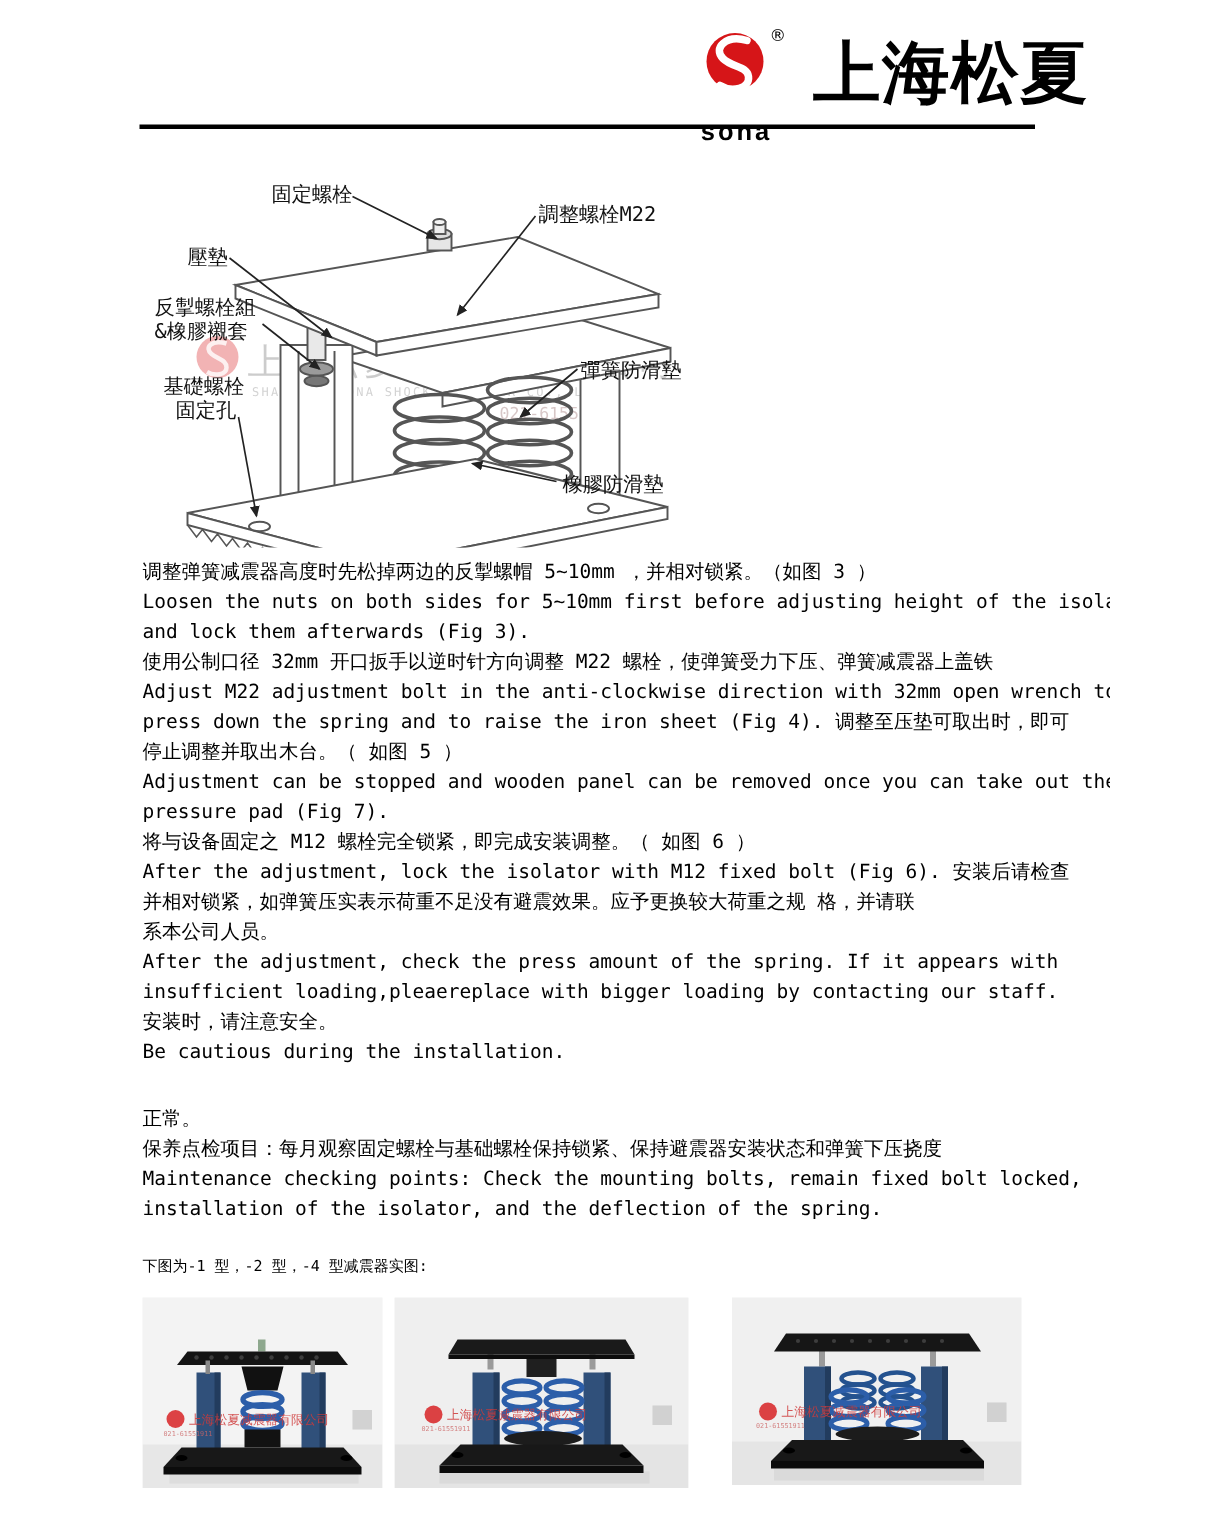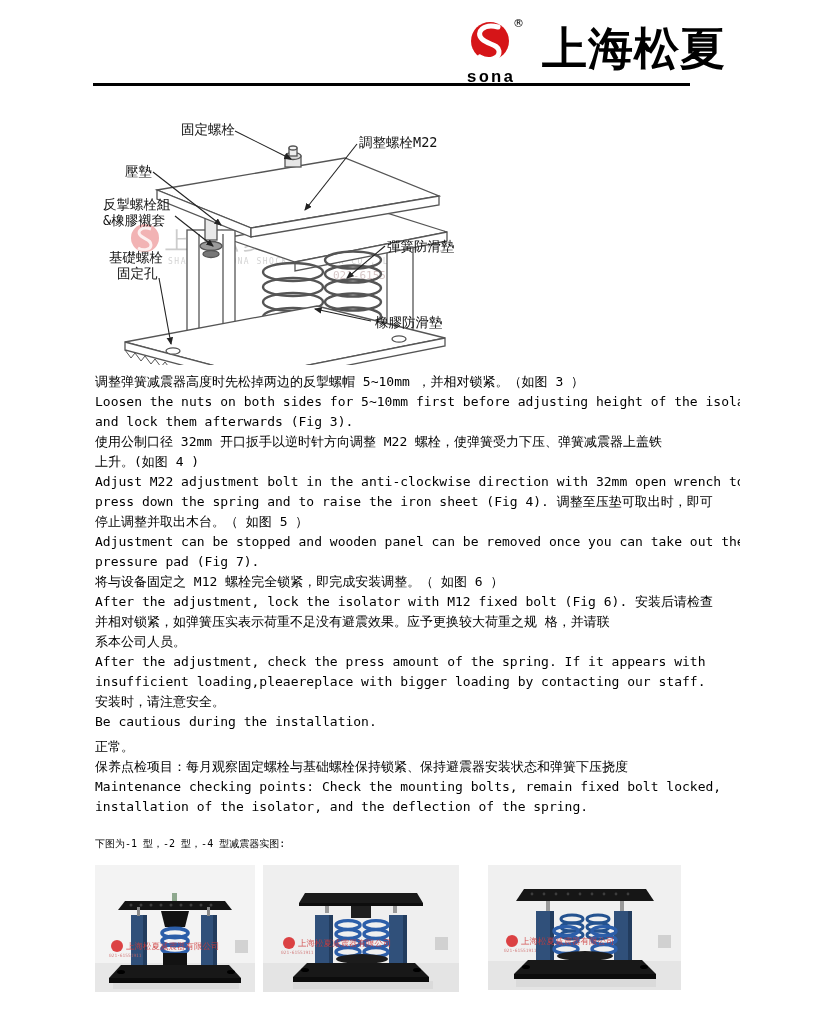--- a/index.html
+++ b/index.html
@@ -3,21 +3,21 @@
 <meta charset="utf-8">
 <style>
   *{margin:0;padding:0;box-sizing:border-box}
   html,body{background:#ffffff}
   body{font-family:"DejaVu Sans Mono","Liberation Mono",monospace;color:#000}
   .page{position:relative;width:813px;height:1009px;background:#fff;overflow:hidden}
 
   
   .brand{position:absolute;top:20px;left:452px;display:flex;align-items:flex-start}
   .brand-mark{position:relative;width:78px;text-align:center}
-  .brand-sona{font-family:Liberation Mono, monospace;font-weight:bold;font-size:17px;letter-spacing:2px;line-height:1;margin-top:1px}
+  .brand-sona{font-family:Liberation Sans, sans-serif;font-weight:bold;font-size:17px;letter-spacing:2px;line-height:1;margin-top:11px}
   .brand-reg{position:absolute;top:-3px;right:6px;font-size:11px;font-family:"DejaVu Sans",sans-serif}
   .brand-title{font-family:"Liberation Serif","DejaVu Serif",serif;font-size:45px;font-weight:bold;line-height:58px;margin-left:12px;letter-spacing:1px;white-space:nowrap}
   .rule{position:absolute;left:93px;top:83px;width:597px;height:3px;background:#000}
 
   
   .diagram{position:absolute;left:95px;top:110px;width:370px;height:255px}
   .diagram svg{display:block}
 
   
   .tblock{position:absolute;left:95px;width:645px;font-size:13px;line-height:20px}
@@ -145,21 +145,20 @@
       </g>
     </svg>
   </div>
 
   <div class="tblock instructions">
 
   <div class="tline">调整弹簧减震器高度时先松掉两边的反掣螺帽 5~10mm ，并相对锁紧。（如图 3 ）</div>
       <div class="tline">Loosen the nuts on both sides for 5~10mm first before adjusting  height of the isolator</div>
       <div class="tline">and lock them afterwards (Fig 3).</div>
       <div class="tline">使用公制口径 32mm 开口扳手以逆时针方向调整 M22 螺栓，使弹簧受力下压、弹簧减震器上盖铁</div>
-      <div class="tline">上升。(如图 4 )</div>
       <div class="tline">Adjust M22 adjustment bolt in the anti-clockwise direction with 32mm open wrench to</div>
       <div class="tline">press down  the spring and to raise the iron sheet (Fig 4). 调整至压垫可取出时，即可</div>
       <div class="tline">停止调整并取出木台。（ 如图 5 ）</div>
       <div class="tline">Adjustment can be stopped and wooden panel can be removed once you can take out the</div>
       <div class="tline">pressure  pad (Fig 7).</div>
       <div class="tline">将与设备固定之 M12 螺栓完全锁紧，即完成安装调整。（ 如图 6 ）</div>
       <div class="tline">After the adjustment, lock the isolator with M12 fixed bolt (Fig 6). 安装后请检查</div>
       <div class="tline">并相对锁紧，如弹簧压实表示荷重不足没有避震效果。应予更换较大荷重之规 格，并请联</div>
       <div class="tline">系本公司人员。</div>
       <div class="tline">After the adjustment, check the press amount of the spring. If it appears with</div>

